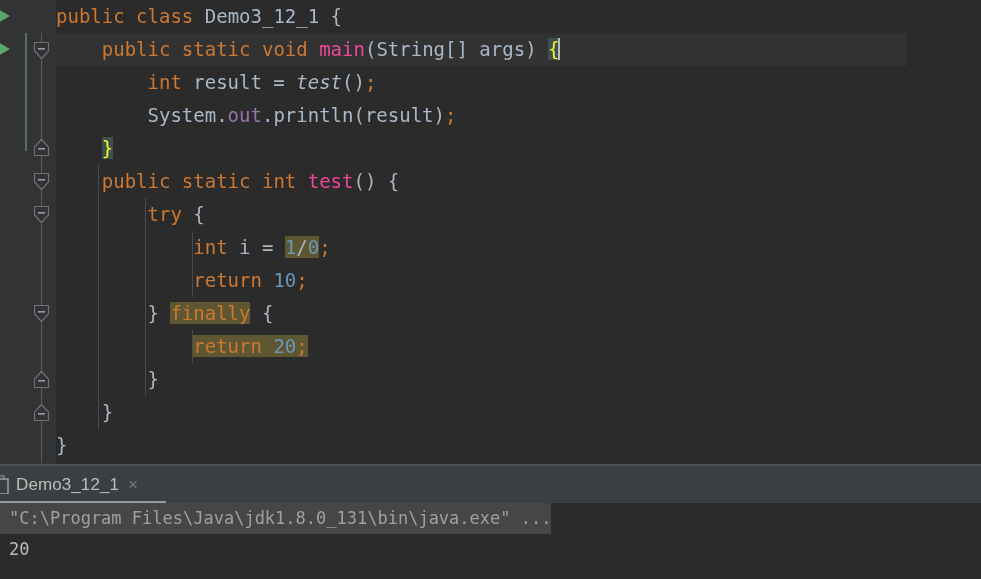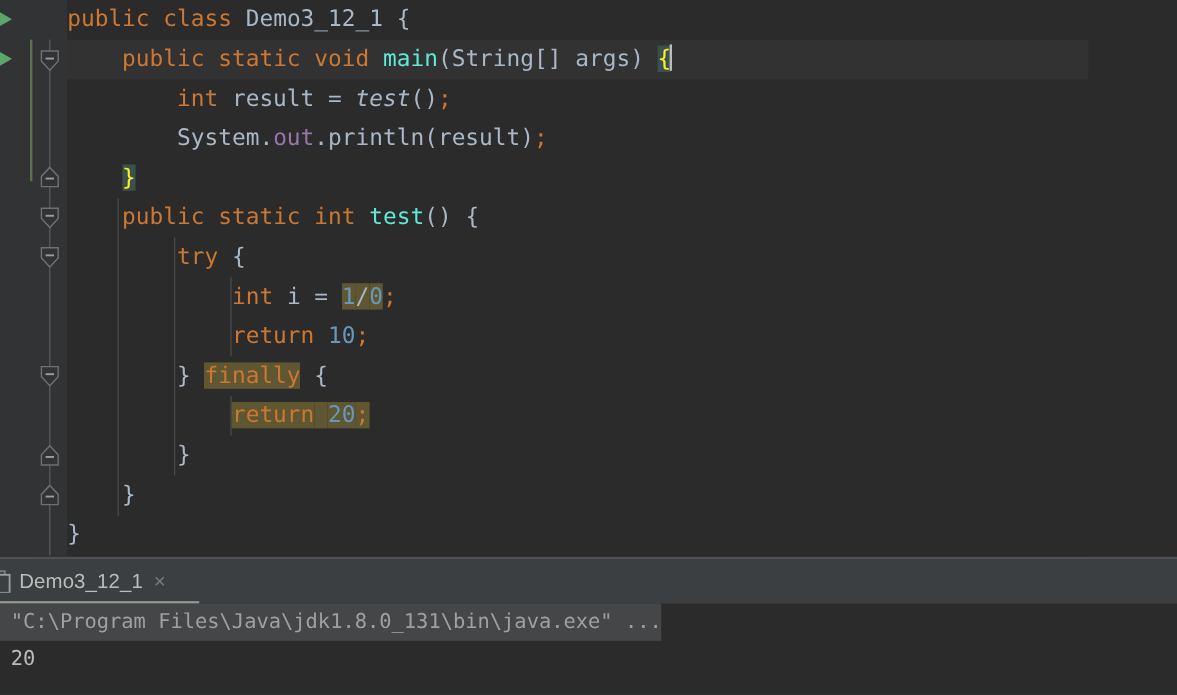--- a/index.html
+++ b/index.html
@@ -108,21 +108,21 @@
   
   .indent-guide {
     position: absolute;
     width: 1px;
     background: #4b4b4b;
   }
 
   
   .kw   { color: #cc7832; }            
   .id   { color: #a9b7c6; }            
-  .mth  { color: #5eead4; }            
+  .mth  { color: #ec4899; }            
   .num  { color: #6897bb; }            
   .fld  { color: #9876aa; }  
   .loc  { color: #a9b7c6; font-style: italic; }  
   .br   { color: #a9b7c6; }
   .semi { color: #cc7832; }
 
   
   .brmatch {
     background: #3b514d;
     color: #ffef28;

